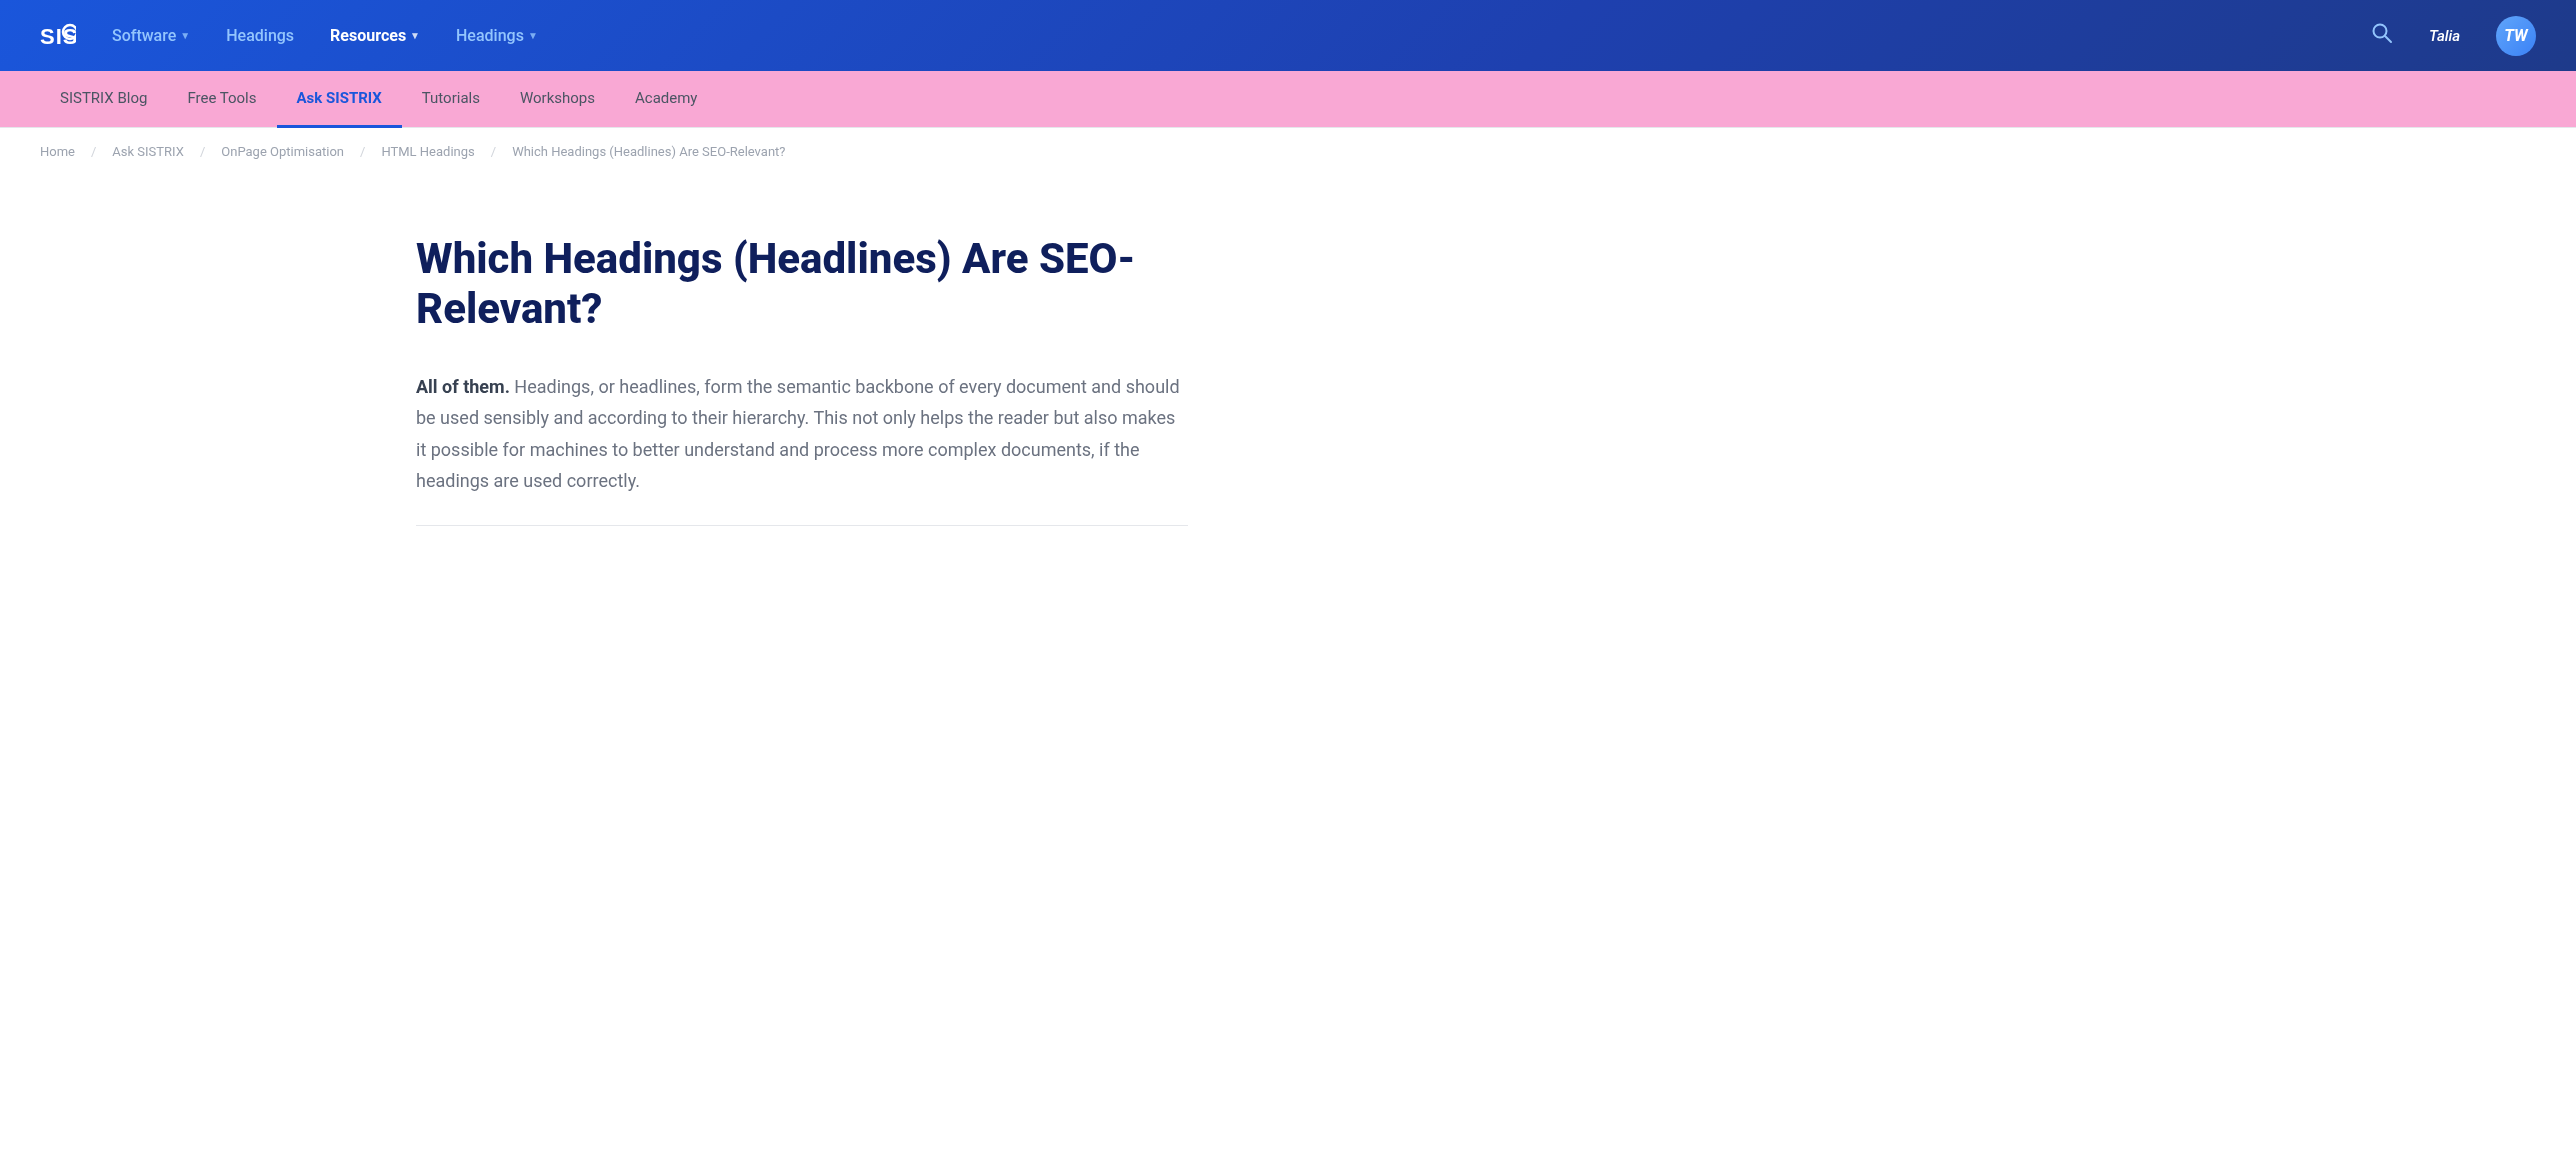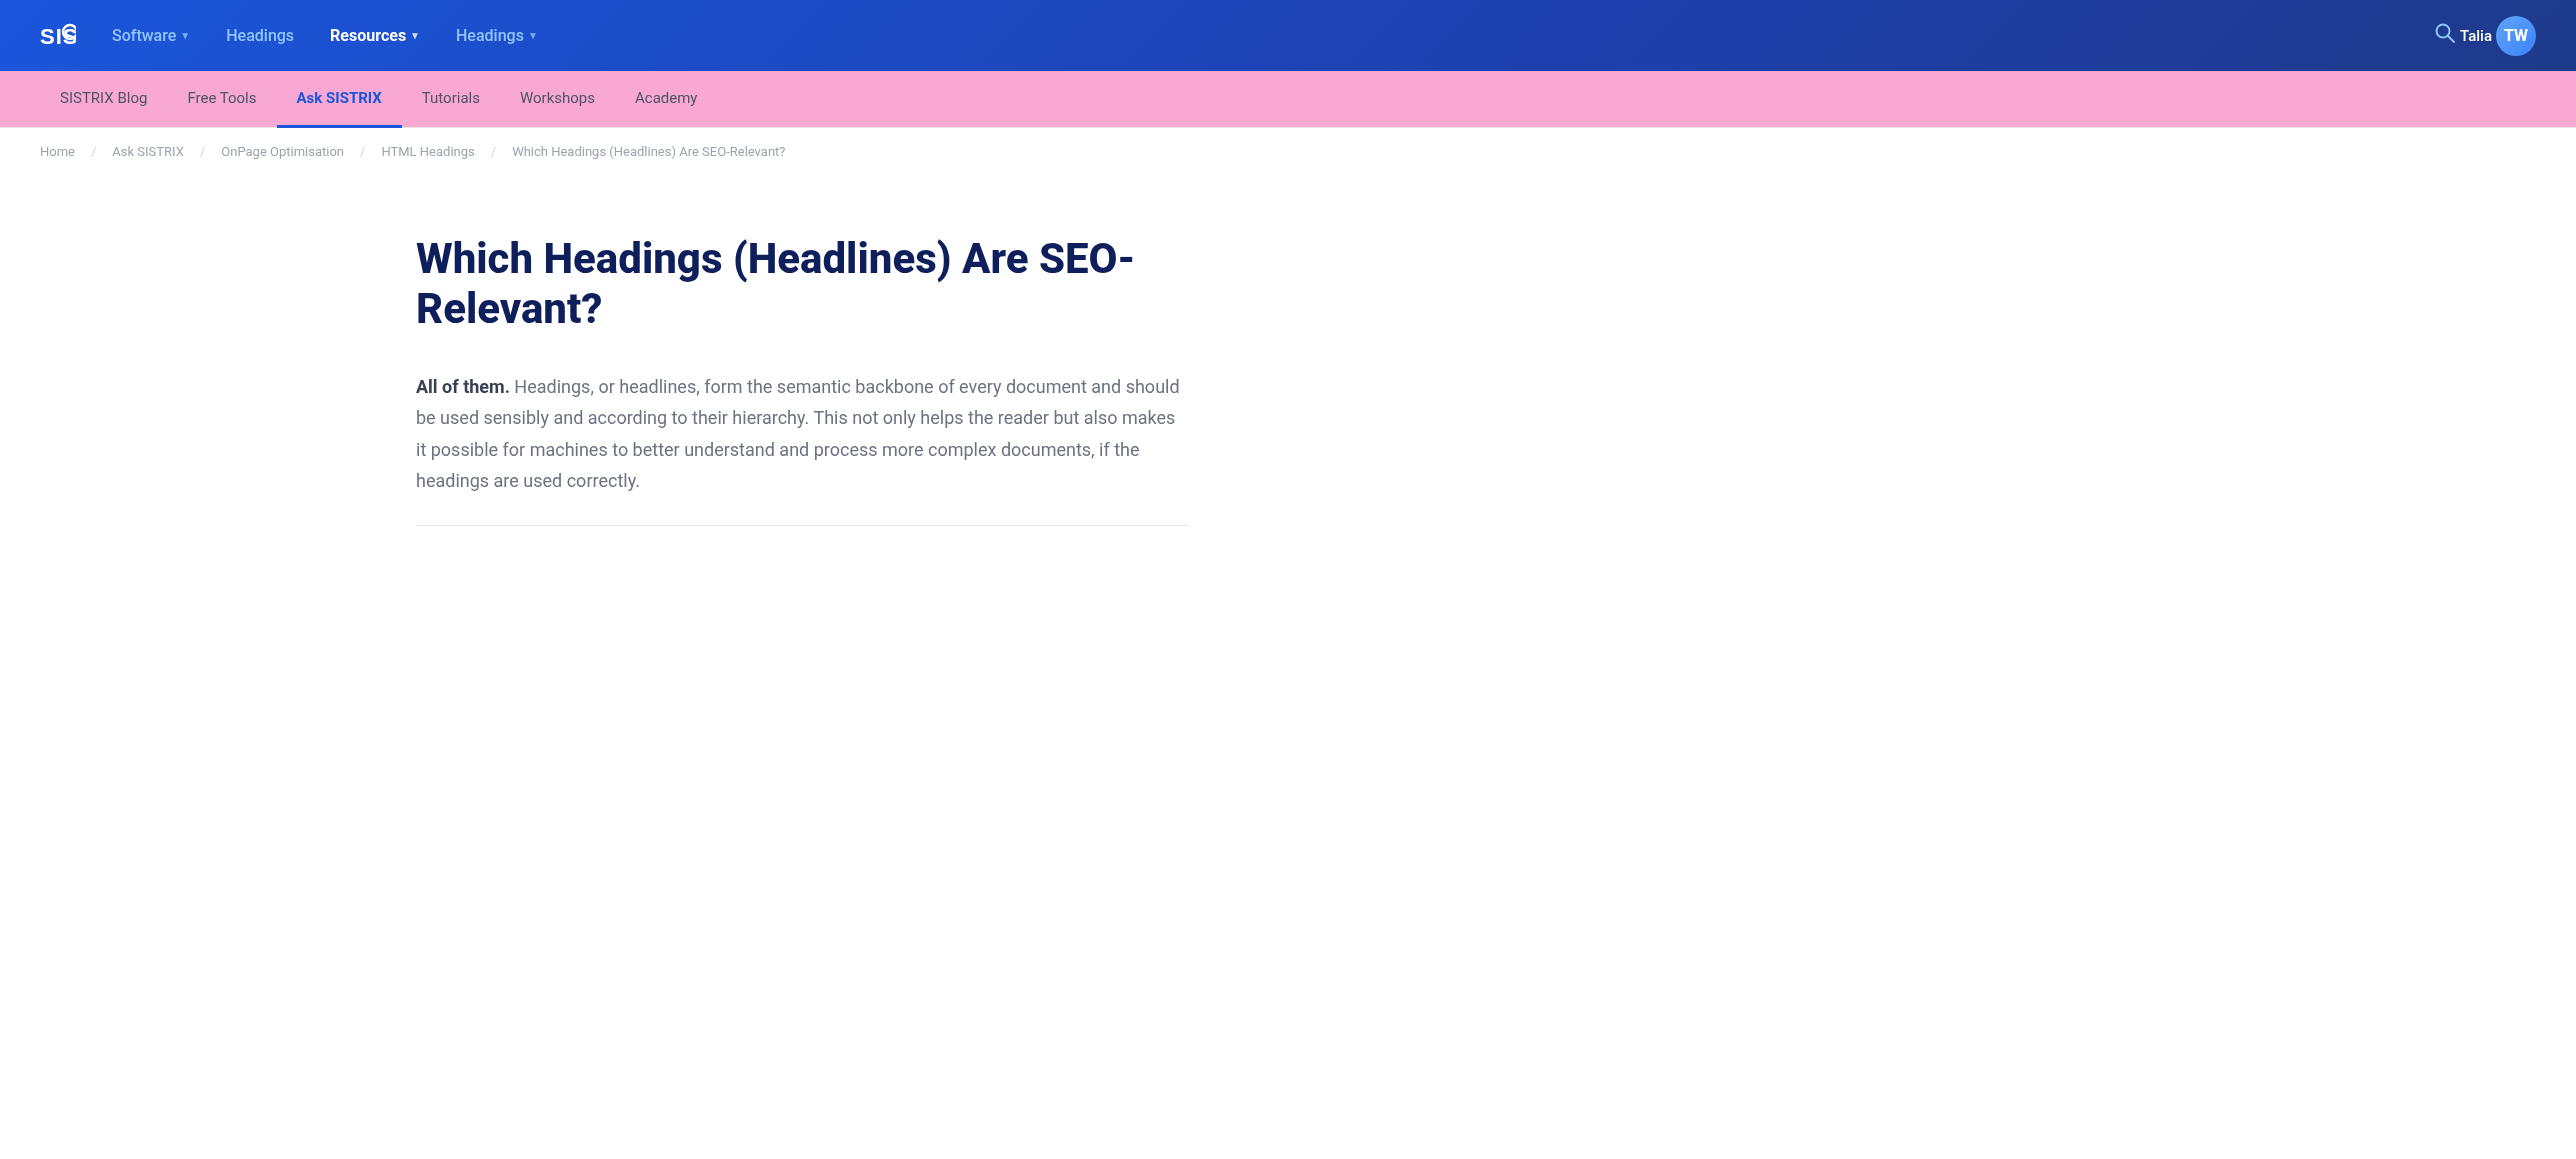--- a/index.html
+++ b/index.html
@@ -49,21 +49,22 @@
       color: #fff;
       font-weight: 700;
     }
     .nav-item .chevron {
       font-size: 10px;
       opacity: 0.8;
     }
     .top-nav-right {
       display: flex;
       align-items: center;
-      gap: 4px;
+      gap: 36px;
+      font-style: italic;
     }
     .search-icon-btn {
       color: #93c5fd;
       font-size: 20px;
       cursor: pointer;
       background: none;
       border: none;
     }
     .user-name {
       color: #fff;

